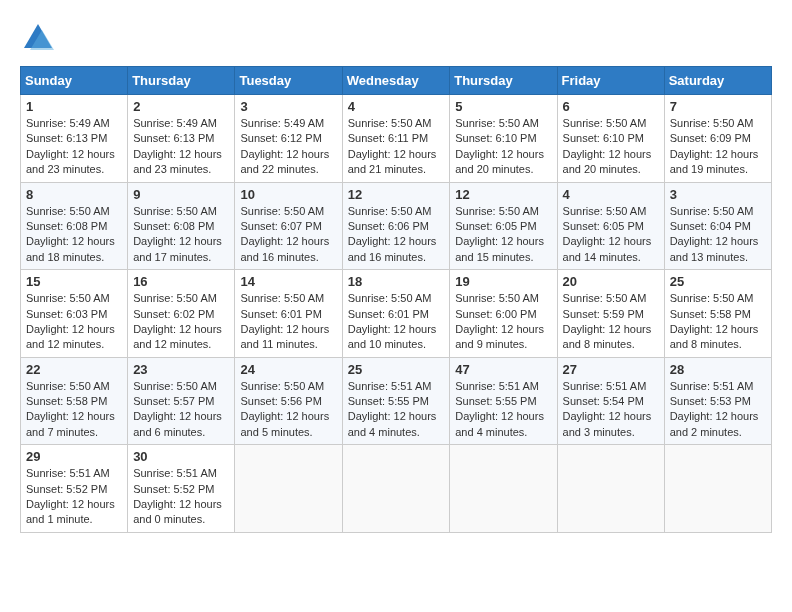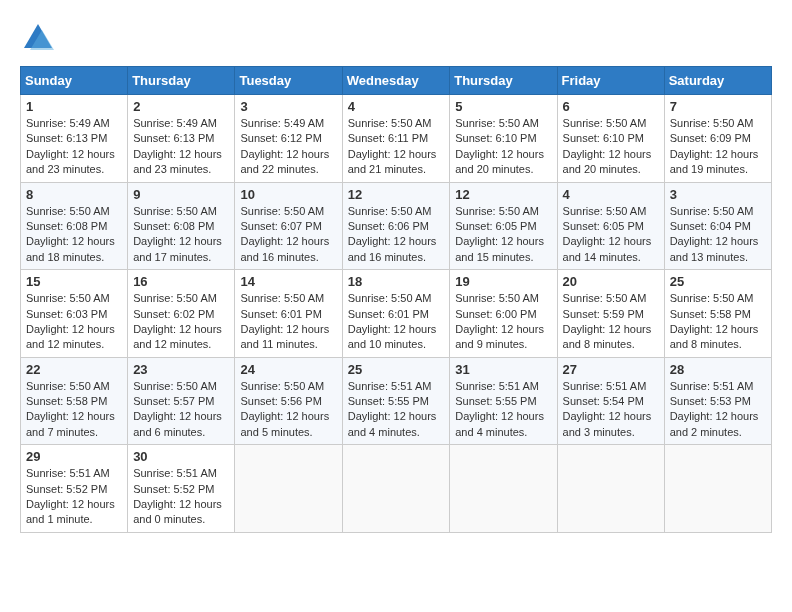--- a/index.html
+++ b/index.html
@@ -319,21 +319,21 @@
       </td>
         <td>
         <span class="day-num">25</span>
         <div class="day-info">
           Sunrise: 5:51 AM<br>
           Sunset: 5:55 PM<br>
           Daylight: 12 hours and 4 minutes.
         </div>
       </td>
         <td>
-        <span class="day-num">31</span>
+        <span class="day-num">47</span>
         <div class="day-info">
           Sunrise: 5:51 AM<br>
           Sunset: 5:55 PM<br>
           Daylight: 12 hours and 4 minutes.
         </div>
       </td>
         <td>
         <span class="day-num">27</span>
         <div class="day-info">
           Sunrise: 5:51 AM<br>

